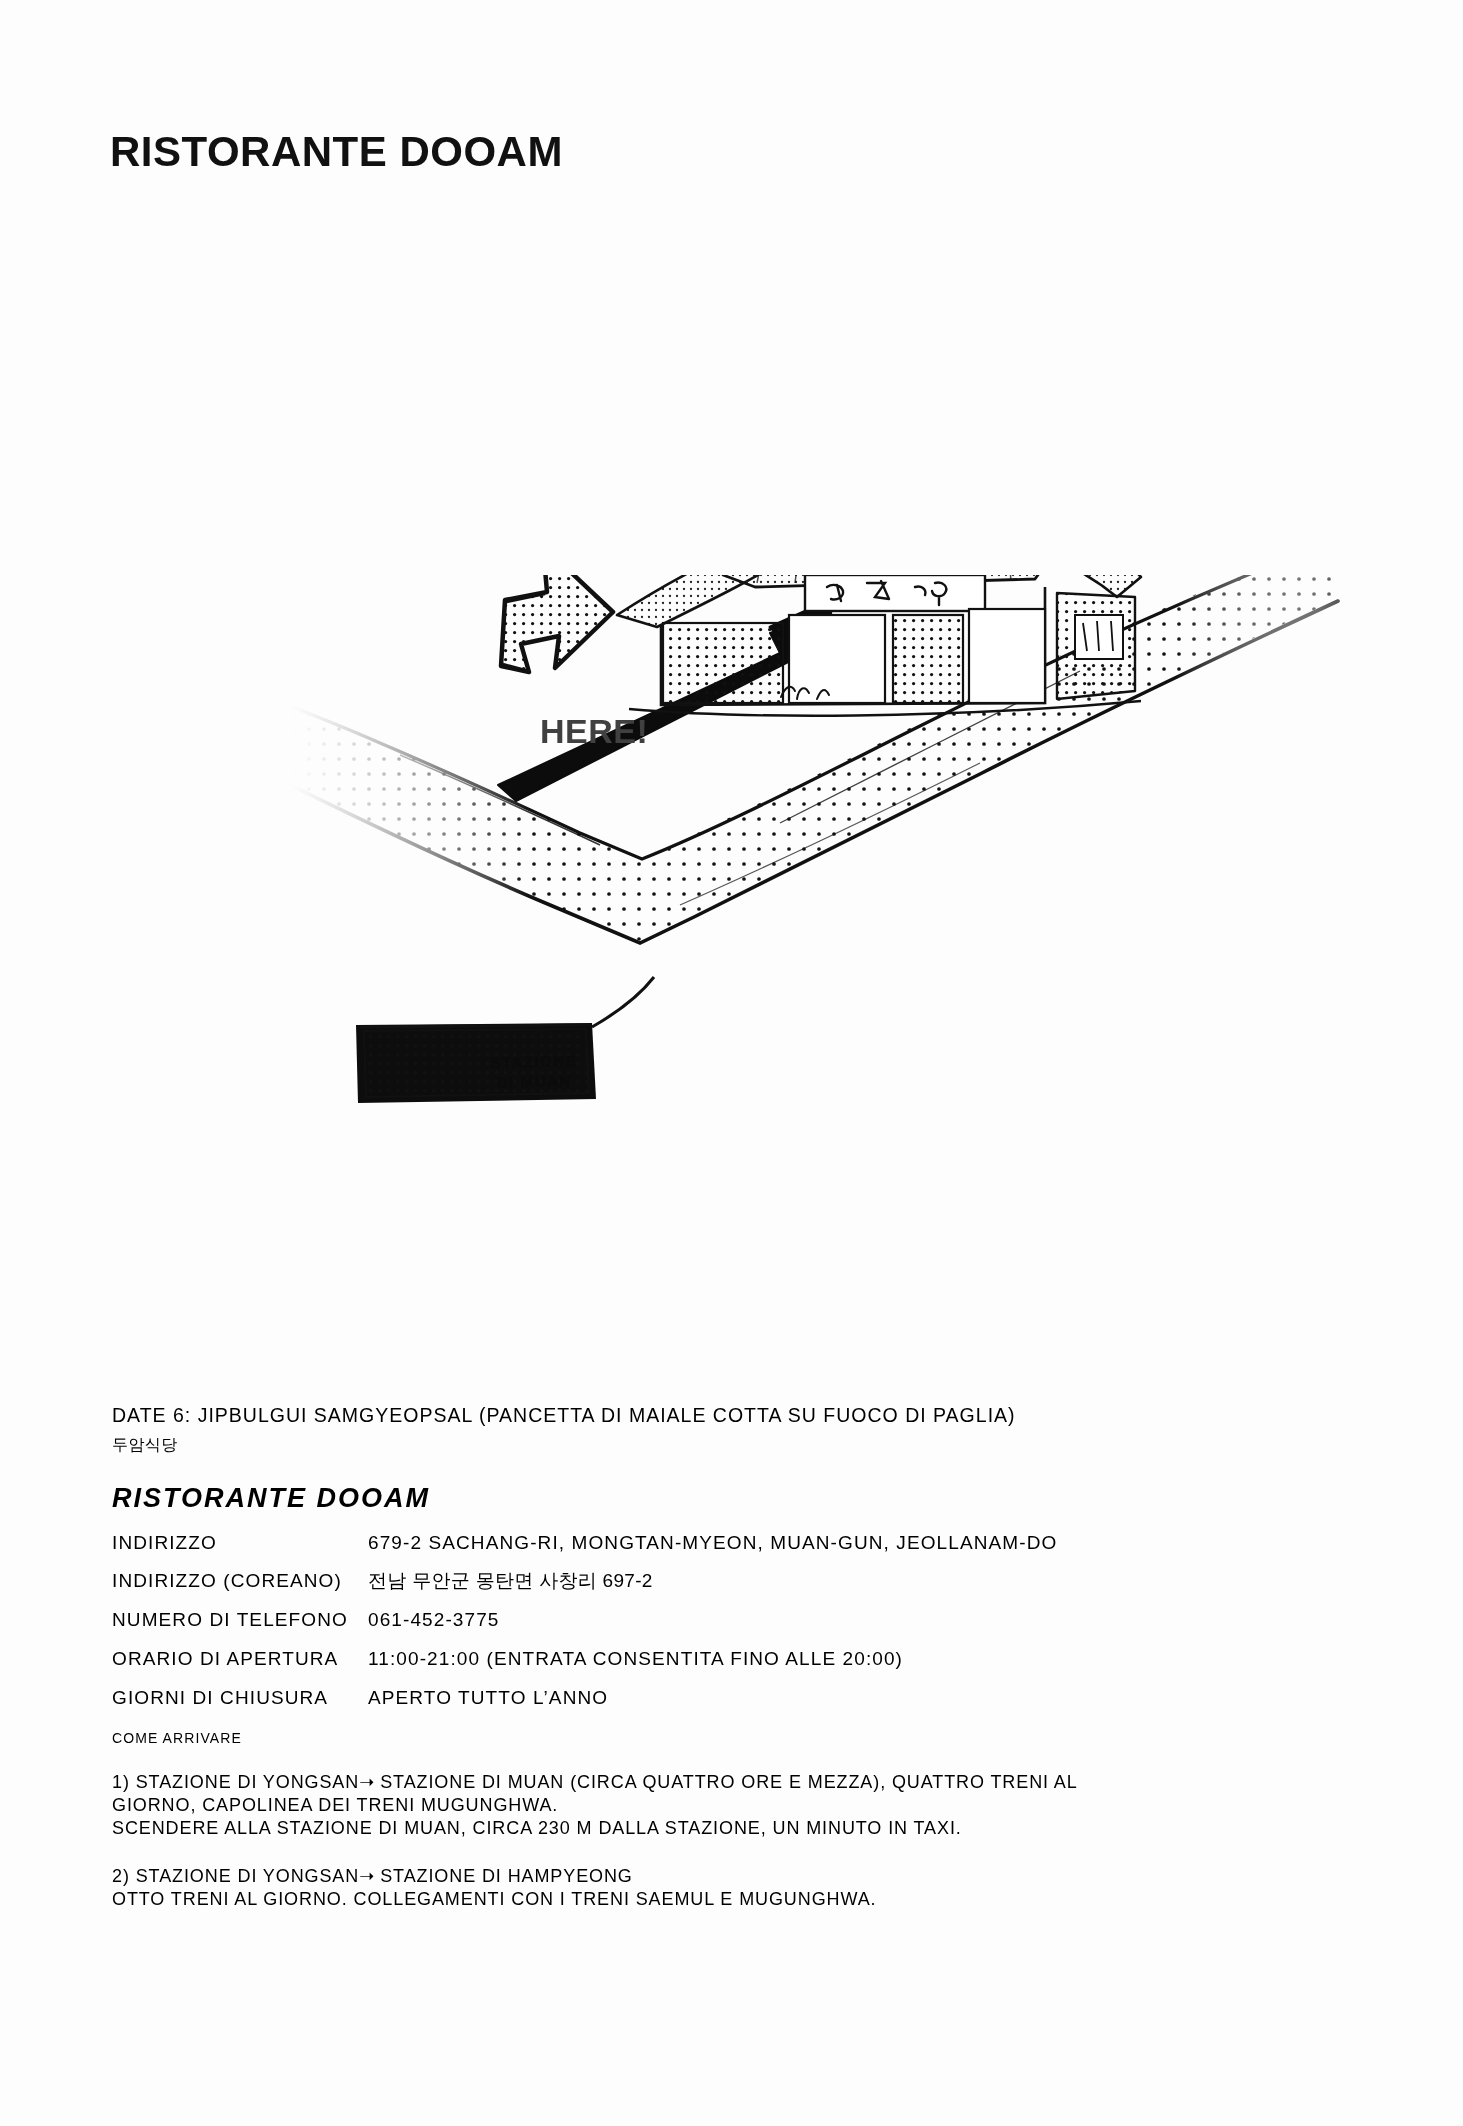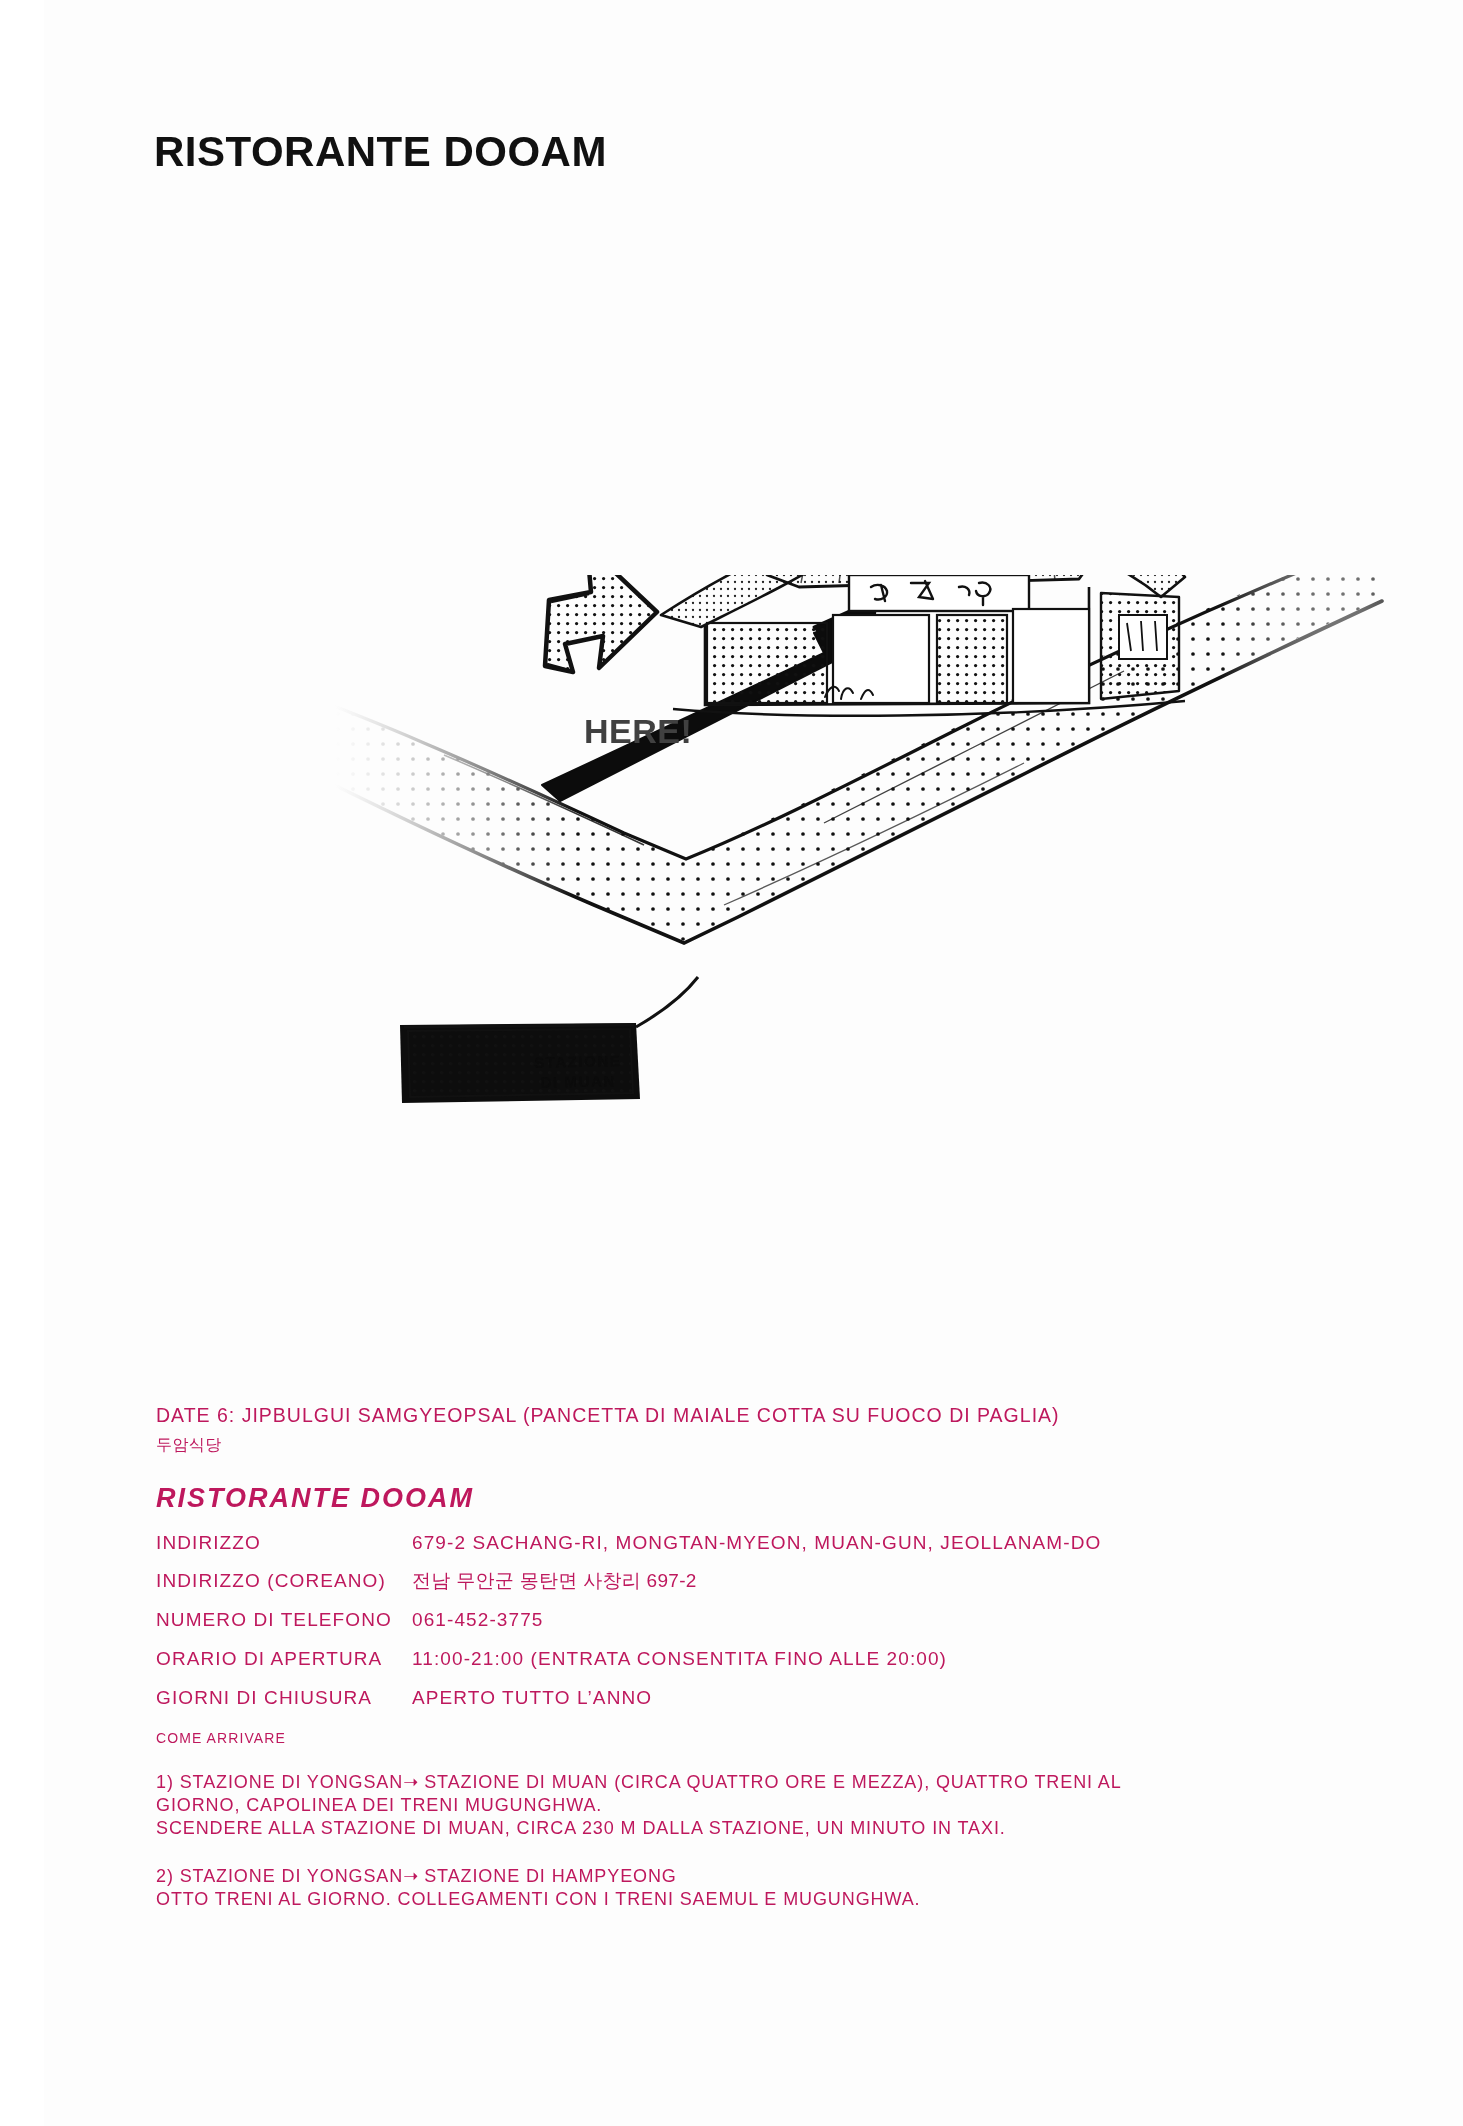--- a/index.html
+++ b/index.html
@@ -14,21 +14,20 @@
     position: relative;
     font-family: "Liberation Sans", sans-serif;
     color: #111111;
     overflow: hidden;
   }
 
   .page {
     position: absolute;
     inset: 0;
     background: #fdfdfd;
-    margin-left: 44px;
   }
 
   
   #page-title {
     position: absolute;
     left: 110px;
     top: 128px;
     font-family: "Liberation Sans", sans-serif;
     font-weight: bold;
     font-size: 42px;
@@ -79,21 +78,21 @@
     transform: rotate(-1.2deg);
   }
 
   
   #info-block {
     position: absolute;
     left: 112px;
     top: 1400px;
     width: 1240px;
     font-family: "Liberation Sans", sans-serif;
-    color: #be185d;
+    color: #000000;
   }
 
   .caption-line {
     font-size: 19.5px;
     letter-spacing: 1.0px;
     line-height: 1.55;
     white-space: nowrap;
   }
   .caption-korean {
     font-size: 16px;

